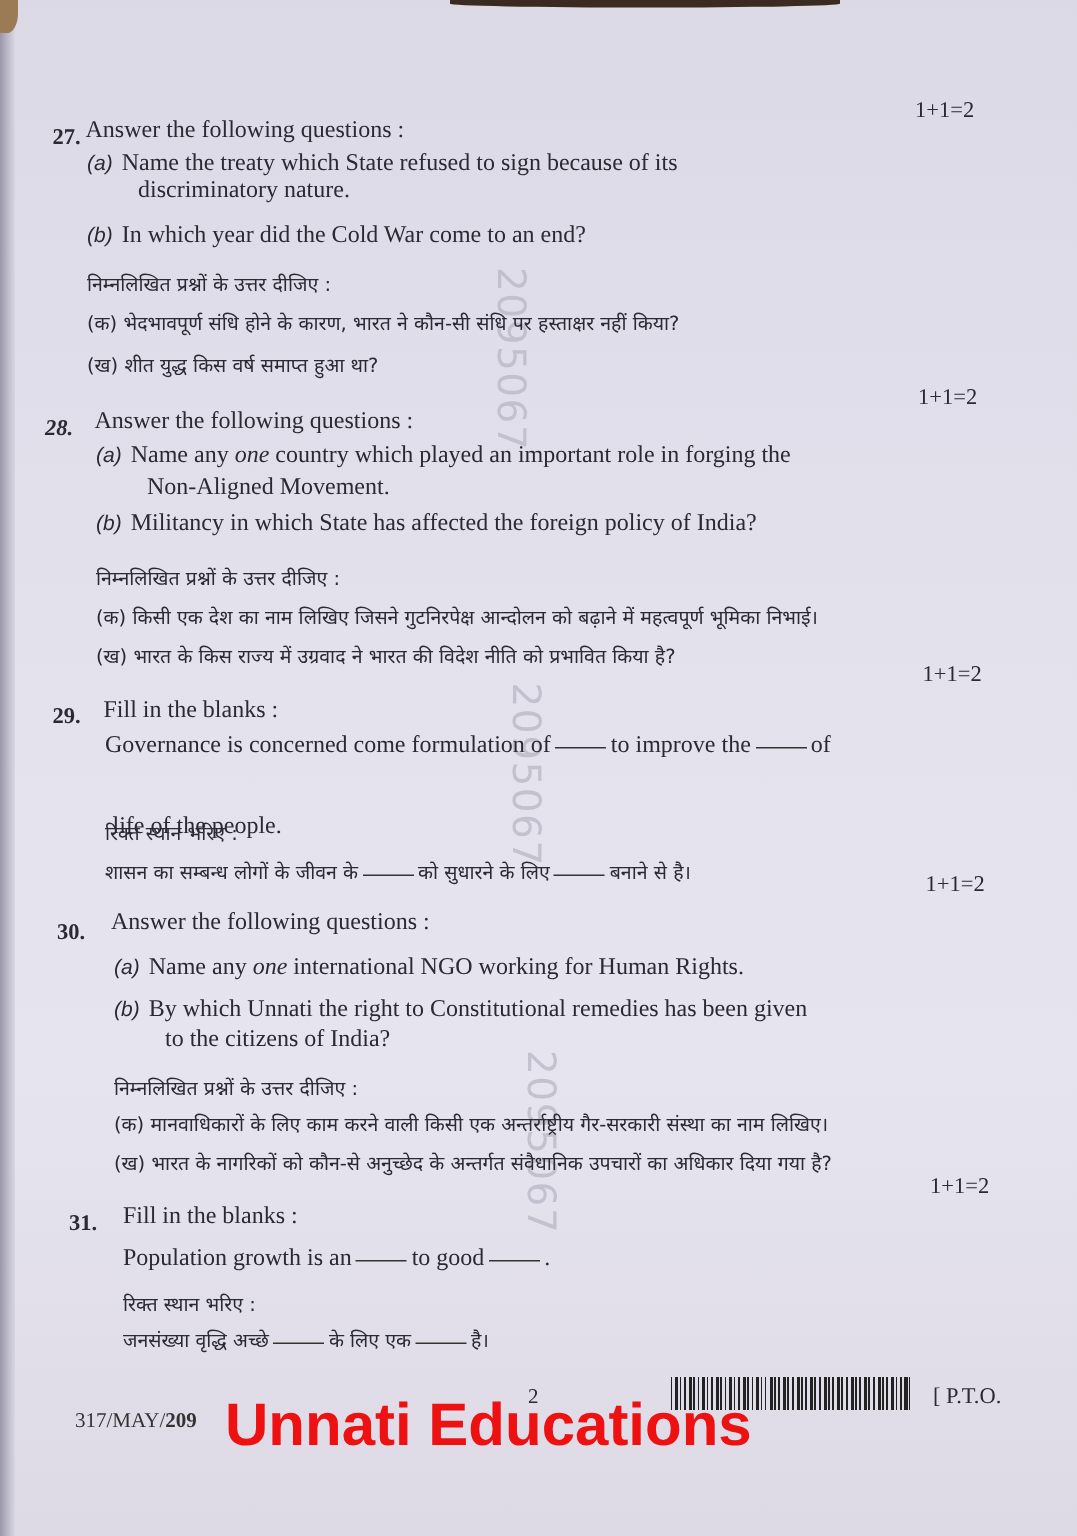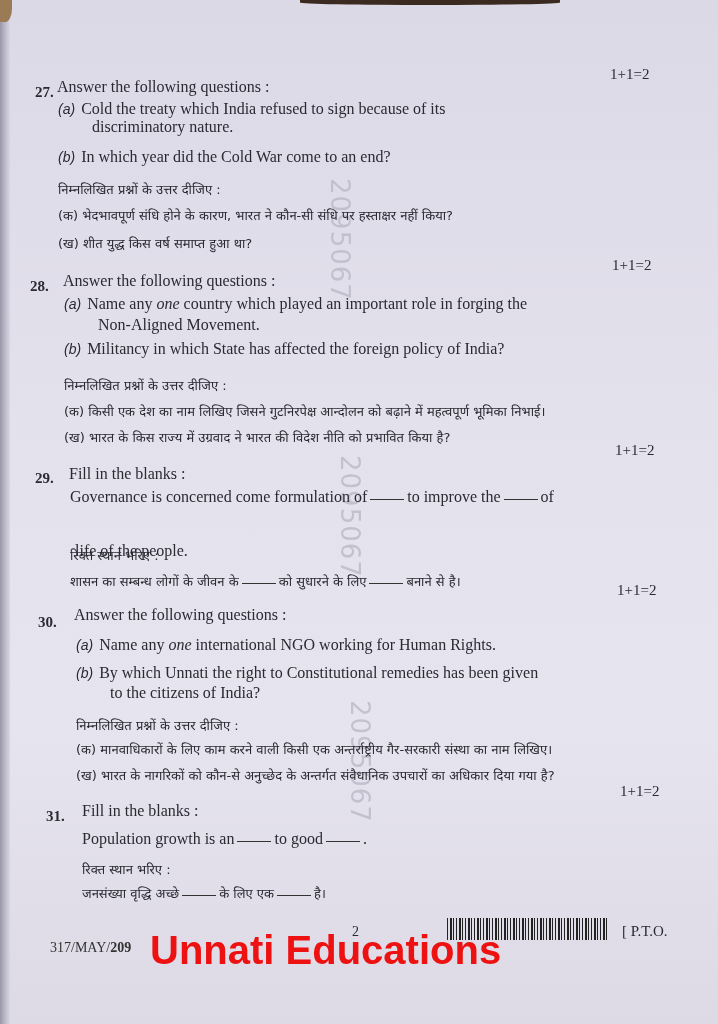--- a/index.html
+++ b/index.html
@@ -64,37 +64,37 @@
 
   <div class="watermark" style="left:355px; top:178px;">2095067</div>
   <div class="watermark" style="left:365px; top:455px;">2095067</div>
   <div class="watermark" style="left:375px; top:700px;">2095067</div>
 
   <div>
     <span class="qnum" style="left:35px; top:84px;">27.</span>
     <span class="qhead" style="left:57px; top:78px;">Answer the following questions :</span>
     <span class="marks" style="left:610px; top:66px;">1+1=2</span>
     <div class="line" style="left:58px; top:100px;">
-      <span class="sub-label">(a)</span><span>Cold the treaty which India refused to sign because of its</span>
+      <span class="sub-label">(a)</span><span>Name the treaty which State refused to sign because of its</span>
     </div>
     <div class="line" style="left:92px; top:118px;">discriminatory nature.</div>
     <div class="line" style="left:58px; top:148px;">
       <span class="sub-label">(b)</span><span>In which year did the Cold War come to an end?</span>
     </div>
     <div class="line hindi" style="left:58px; top:180px;">निम्नलिखित प्रश्नों के उत्तर दीजिए :</div>
     <div class="line hindi" style="left:58px; top:206px;">
       <span>(क)</span> <span>भेदभावपूर्ण संधि होने के कारण, भारत ने कौन-सी संधि पर हस्ताक्षर नहीं किया?</span>
     </div>
     <div class="line hindi" style="left:58px; top:234px;">
       <span>(ख)</span> <span>शीत युद्ध किस वर्ष समाप्त हुआ था?</span>
     </div>
   </div>
 
   <div>
-    <span class="qnum" style="left:30px; top:278px;">28.</span>
+    <span class="qnum" style="left:30px; top:278px;font-style:italic;">28.</span>
     <span class="qhead" style="left:63px; top:272px;">Answer the following questions :</span>
     <span class="marks" style="left:612px; top:257px;">1+1=2</span>
     <div class="line" style="left:64px; top:295px;">
       <span class="sub-label">(a)</span><span>Name any </span><em>one</em><span> country which played an important role in forging the</span>
     </div>
     <div class="line" style="left:98px; top:316px;">Non-Aligned Movement.</div>
     <div class="line" style="left:64px; top:340px;">
       <span class="sub-label">(b)</span><span>Militancy in which State has affected the foreign policy of India?</span>
     </div>
     <div class="line hindi" style="left:64px; top:376px;">निम्नलिखित प्रश्नों के उत्तर दीजिए :</div>

